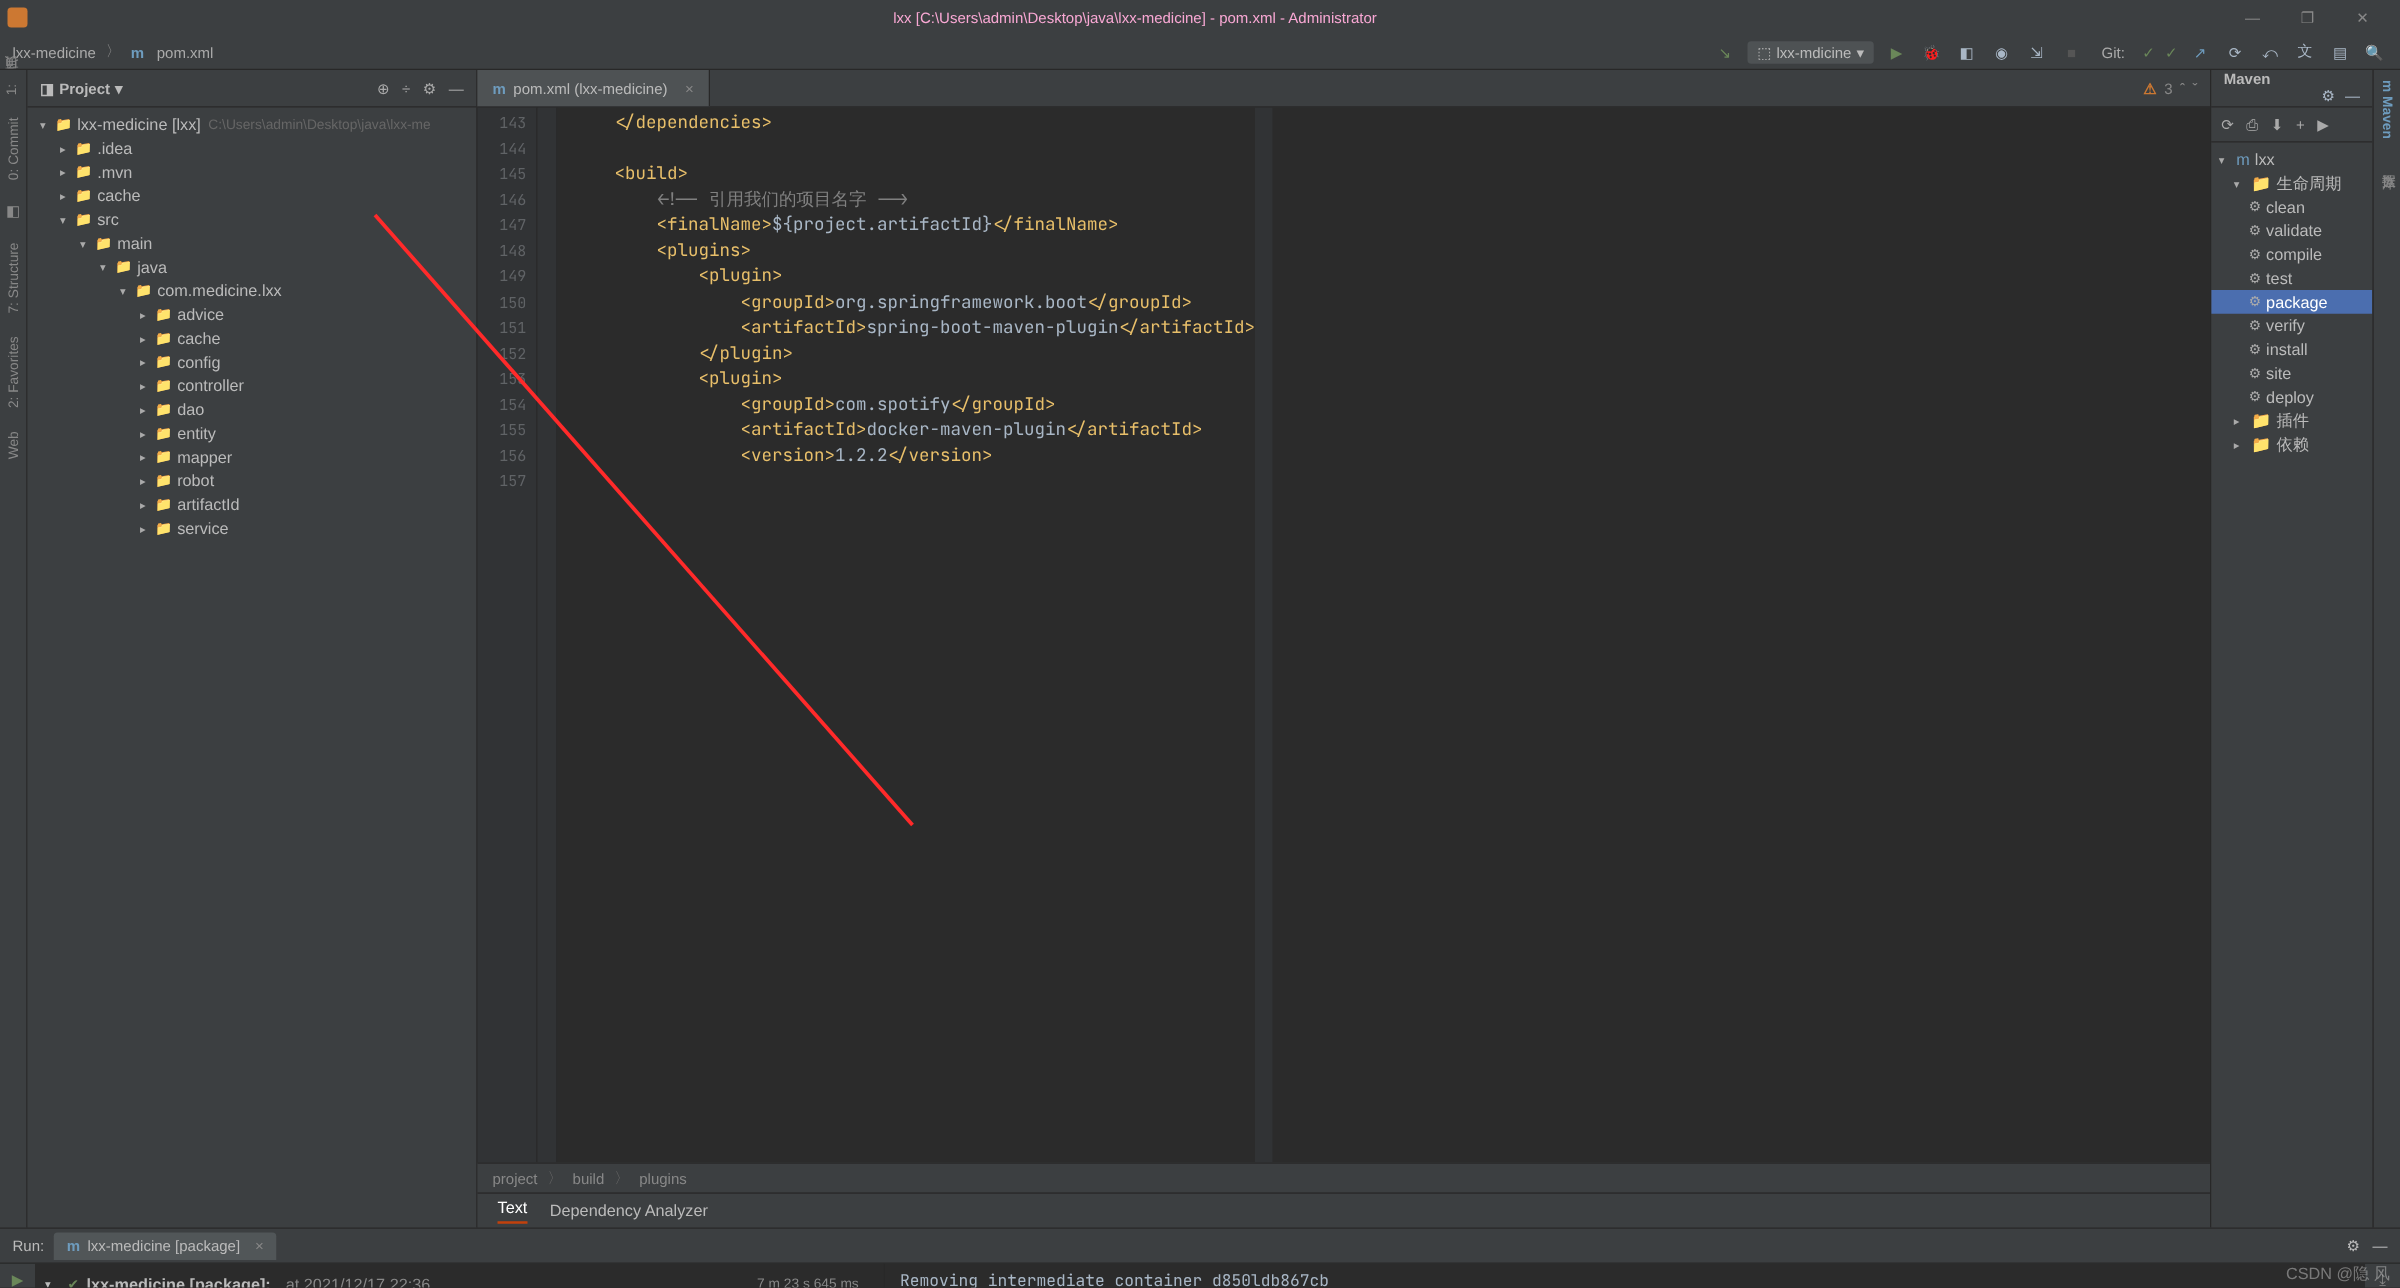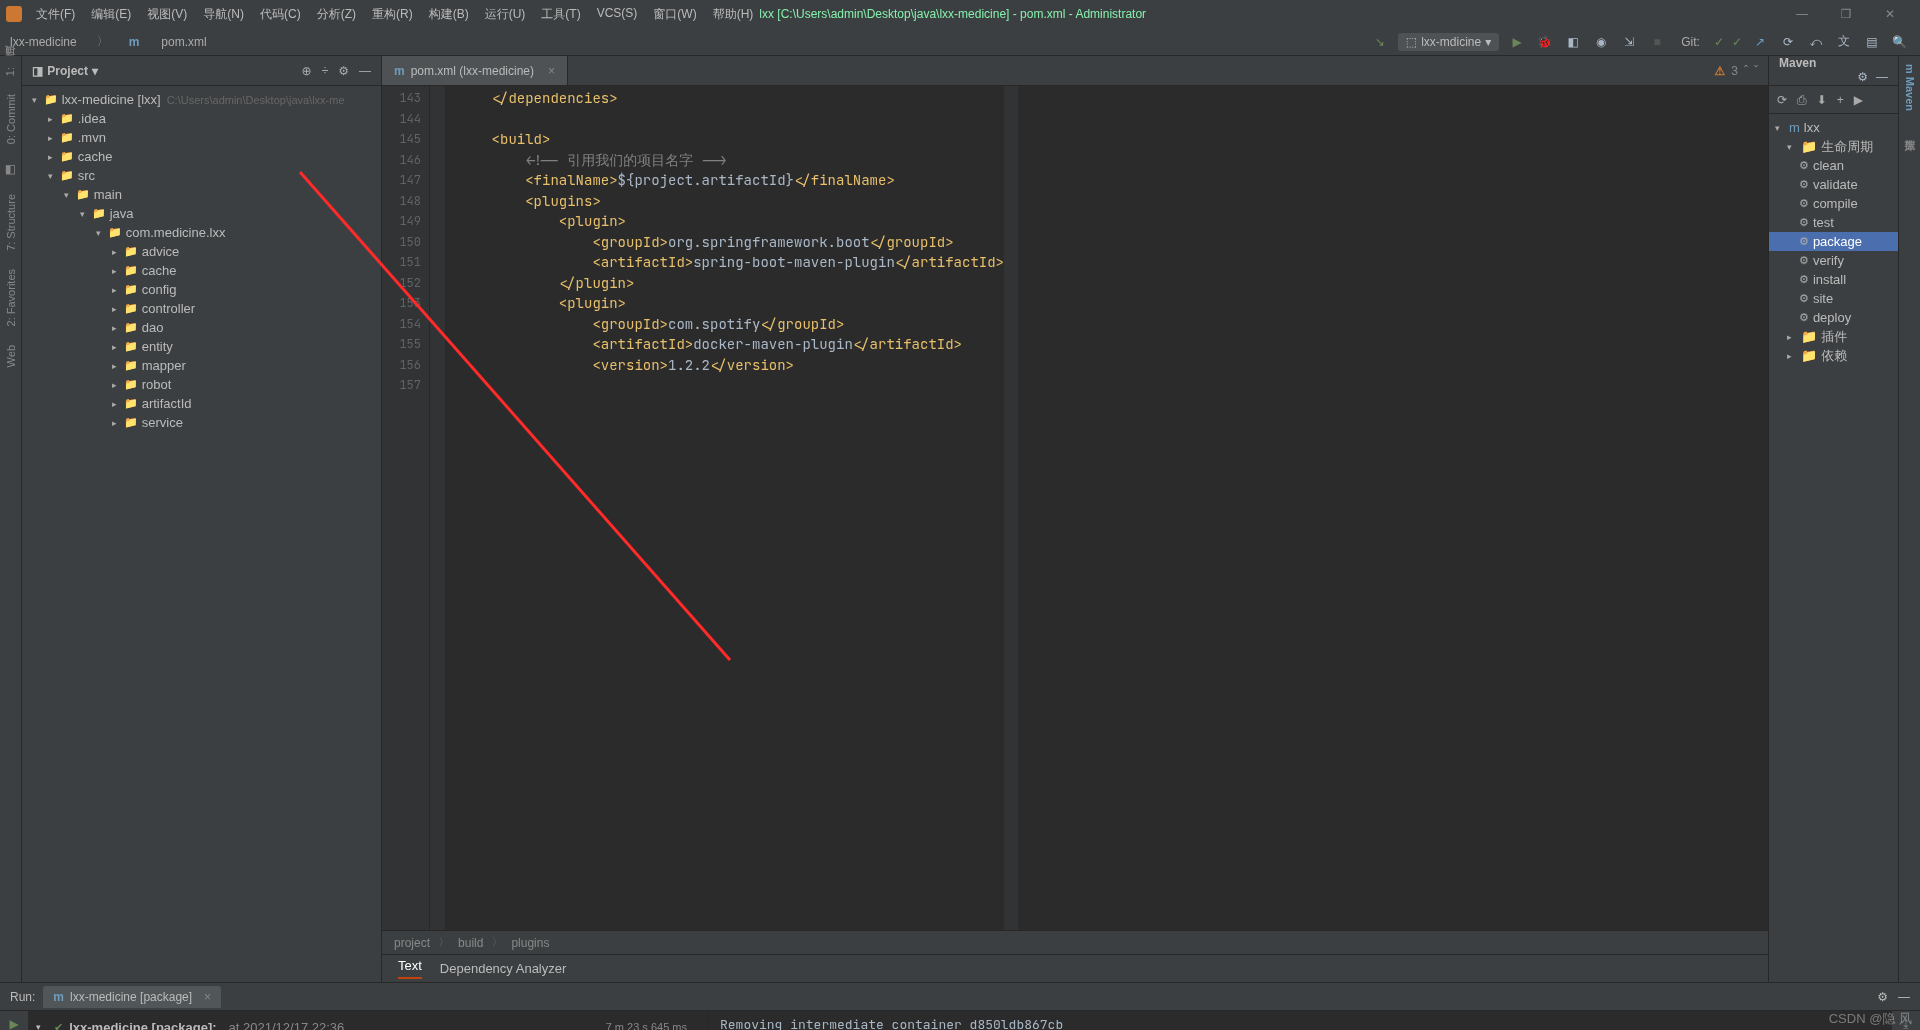--- a/index.html
+++ b/index.html
@@ -18,33 +18,33 @@
   background: #3c3f41;
   display: flex;
   align-items: center;
   padding: 0 6px;
   font-size: 12px;
   color: #bbb;
 }
 .tb-icon { width: 16px; height: 16px; background: #cc7832; border-radius: 3px; margin-right: 8px; }
 .menubar { display: flex; gap: 4px; }
 .menubar span { padding: 2px 6px; color: #bbb; cursor: pointer; }
-.tb-title { flex: 1; text-align: left; color: #86efac; font-size: 12px; }
+.tb-title { flex: 1; text-align: center; color: #f9a8d4; font-size: 12px; }
 .window-controls { display: flex; gap: 12px; margin-left: auto; padding-right: 8px; }
 .window-controls span { width: 32px; text-align: center; color: #888; cursor: pointer; }
 
 .breadcrumb-row {
   height: 28px;
   background: #3c3f41;
   border-bottom: 1px solid #282828;
   display: flex;
   align-items: center;
   padding: 0 10px;
 }
-.breadcrumb { display: flex; gap: 20px; color: #888; font-size: 12px; align-items: center; }
+.breadcrumb { display: flex; gap: 8px; color: #888; font-size: 12px; align-items: center; }
 .breadcrumb .seg { color: #aaa; }
 .breadcrumb .m-icon { color: #6e9cbe; font-weight: bold; margin-right: 2px; }
 
 .toolbar-right { margin-left: auto; display: flex; gap: 8px; align-items: center; }
 .tb-btn { width: 20px; height: 20px; display: inline-flex; align-items: center; justify-content: center; color: #a9b7c6; cursor: pointer; }
 .run-config { background: #4e5254; border-radius: 3px; padding: 2px 8px; color: #bbb; font-size: 12px; display: flex; align-items: center; gap: 4px; }
 .play { color: #6a8759; }
 .bug { color: #6a8759; }
 .git-label { color: #aaa; margin: 0 6px; }
 .git-check { color: #6a8759; }
@@ -125,35 +125,20 @@
 .run-right-toolbar { width:28px; background:#3c3f41; display:flex; flex-direction:column; align-items:center; padding-top:6px; gap:12px; color:#888; }
 
 svg.red-line { position:absolute; left:0; top:0; pointer-events:none; }
 .watermark { position:absolute; right:8px; bottom:2px; color:rgba(200,200,200,0.5); font-size:13px; font-family:sans-serif; }
 </style>
 </head>
 <body>
 
 <div class="titlebar">
   <div class="tb-icon"></div>
-  <div class="menubar">
-    <span>文件(F)</span>
-    <span>编辑(E)</span>
-    <span>视图(V)</span>
-    <span>导航(N)</span>
-    <span>代码(C)</span>
-    <span>分析(Z)</span>
-    <span>重构(R)</span>
-    <span>构建(B)</span>
-    <span>运行(U)</span>
-    <span>工具(T)</span>
-    <span>VCS(S)</span>
-    <span>窗口(W)</span>
-    <span>帮助(H)</span>
-  </div>
   <div class="tb-title">lxx [C:\Users\admin\Desktop\java\lxx-medicine] - pom.xml - Administrator</div>
   <div class="window-controls">
     <span>—</span>
     <span>❐</span>
     <span>✕</span>
   </div>
 </div>
 
 <div class="breadcrumb-row">
   <div class="breadcrumb">

